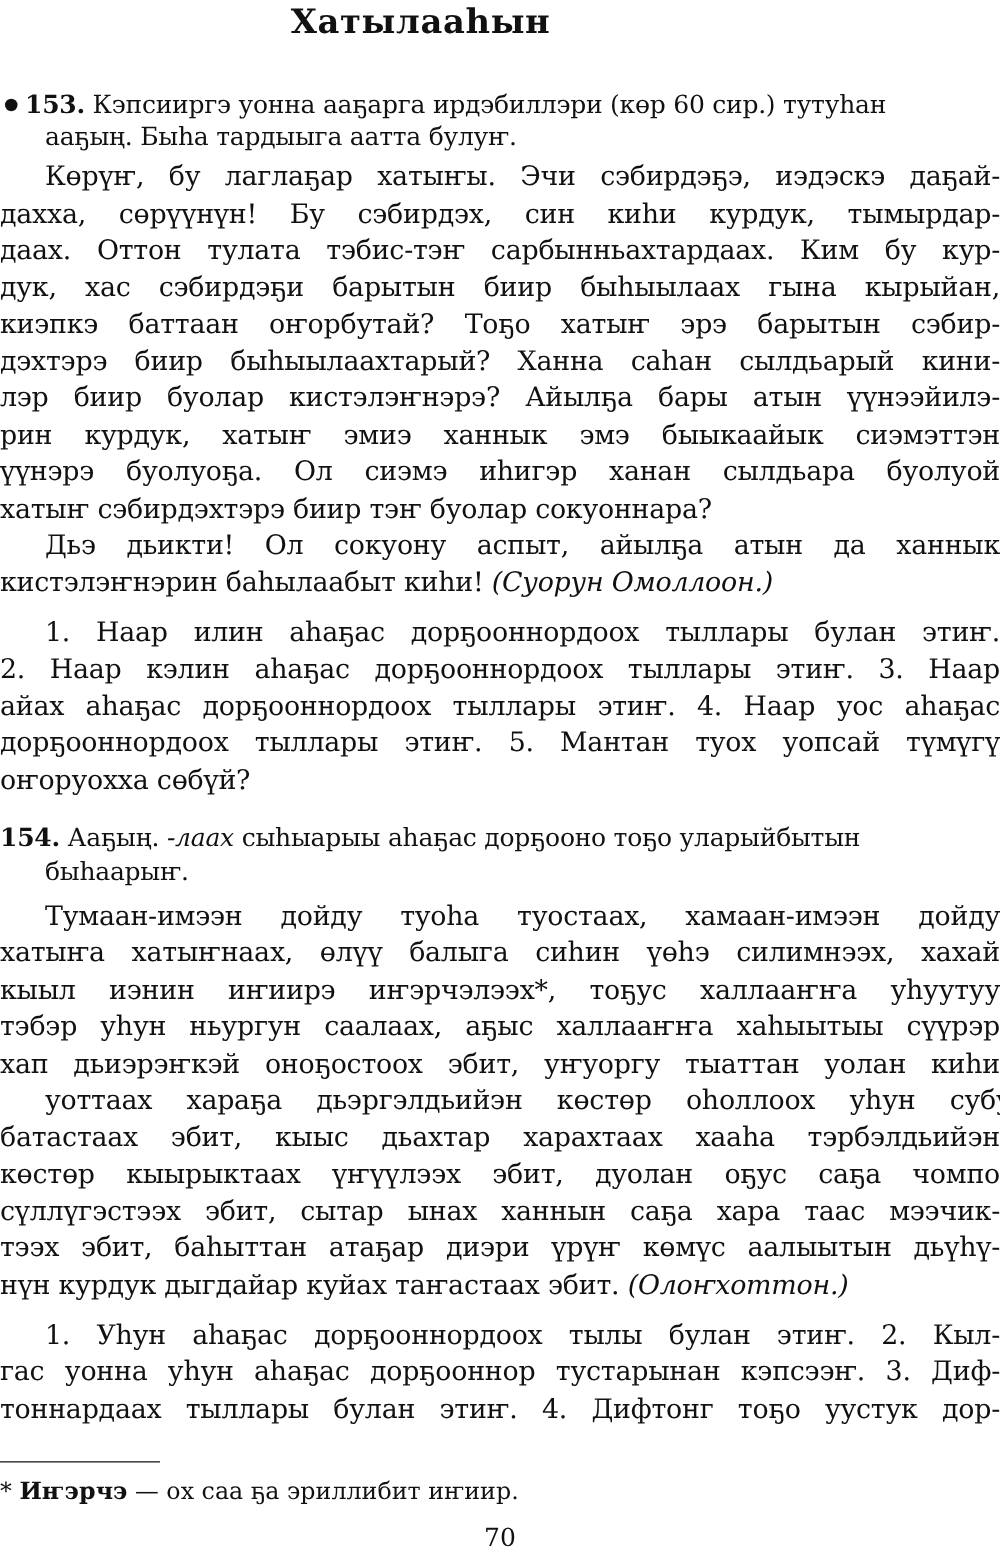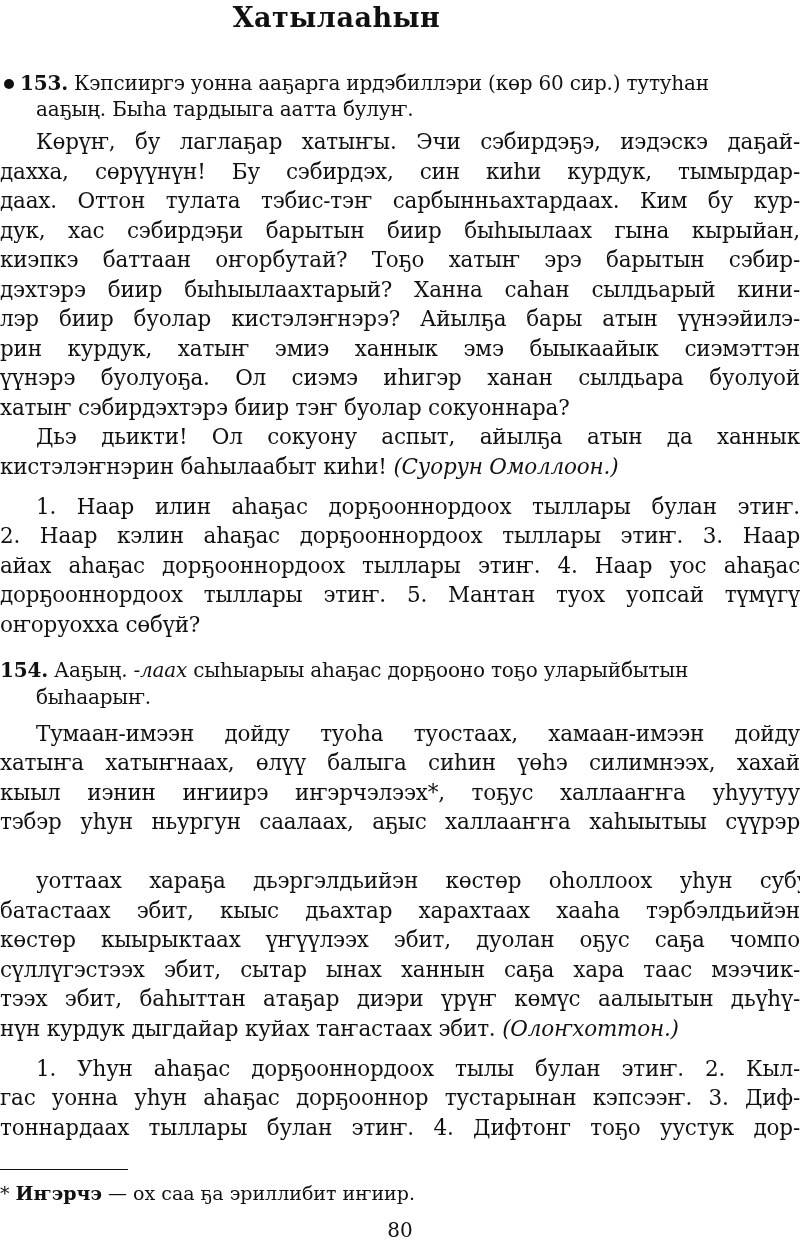--- a/index.html
+++ b/index.html
@@ -80,20 +80,21 @@
     <span>Ааҕың.</span>
     <span class="ital">-лаах</span>
     <span>сыhыарыы аhаҕас дорҕооно тоҕо уларыйбытын</span>
   </div>
   <div class="line hang ex-line" style="top:682px;">быhаарыҥ.</div>
 
   <div class="line just indent" style="top:719px;">Тумаан-имээн дойду туоhа туостаах, хамаан-имээн дойду</div>
   <div class="line just" style="top:748px;">хатыҥа хатыҥнаах, өлүү балыга сиhин үөhэ силимнээх, хахай</div>
   <div class="line just" style="top:778px;">кыыл иэнин иҥиирэ иҥэрчэлээх*, тоҕус халлааҥҥа уhуутуу</div>
   <div class="line just" style="top:807px;">тэбэр уhун ньургун саалаах, аҕыс халлааҥҥа хаhыытыы сүүрэр</div>
+  <div class="line just" style="top:837px;">хап дьиэрэҥкэй оноҕостоох эбит, уҥуоргу тыаттан уолан киhи</div>
   <div class="line just" style="top:866px;margin-left:36px;">уоттаах хараҕа дьэргэлдьийэн көстөр оhоллоох уhун субуйа</div>
   <div class="line just" style="top:896px;">батастаах эбит, кыыс дьахтар харахтаах хааhа тэрбэлдьийэн</div>
   <div class="line just" style="top:925px;">көстөр кыырыктаах үҥүүлээх эбит, дуолан оҕус саҕа чомпо</div>
   <div class="line just" style="top:955px;">сүллүгэстээх эбит, сытар ынах ханнын саҕа хара таас мээчик-</div>
   <div class="line just" style="top:984px;">тээх эбит, баhыттан атаҕар диэри үрүҥ көмүс аалыытын дьүhү-</div>
   <div class="line" style="top:1014px;">
     <span>нүн курдук дыгдайар куйах таҥастаах эбит.</span>
     <span class="ital">(Олоҥхоттон.)</span>
   </div>
 
@@ -101,14 +102,14 @@
   <div class="line just" style="top:1083px;">гас уонна уhун аhаҕас дорҕооннор тустарынан кэпсээҥ. 3. Диф-</div>
   <div class="line just" style="top:1113px;">тоннардаах тыллары булан этиҥ. 4. Дифтонг тоҕо уустук дор-</div>
 
   <div class="footrule"></div>
   <div class="footnote">
     <span>*</span>
     <span class="bold">Иҥэрчэ</span>
     <span>— ох саа ҕа эриллибит иҥиир.</span>
   </div>
 
-  <div class="pagenum">80</div>
+  <div class="pagenum">70</div>
 </div>
 
 </body></html>

